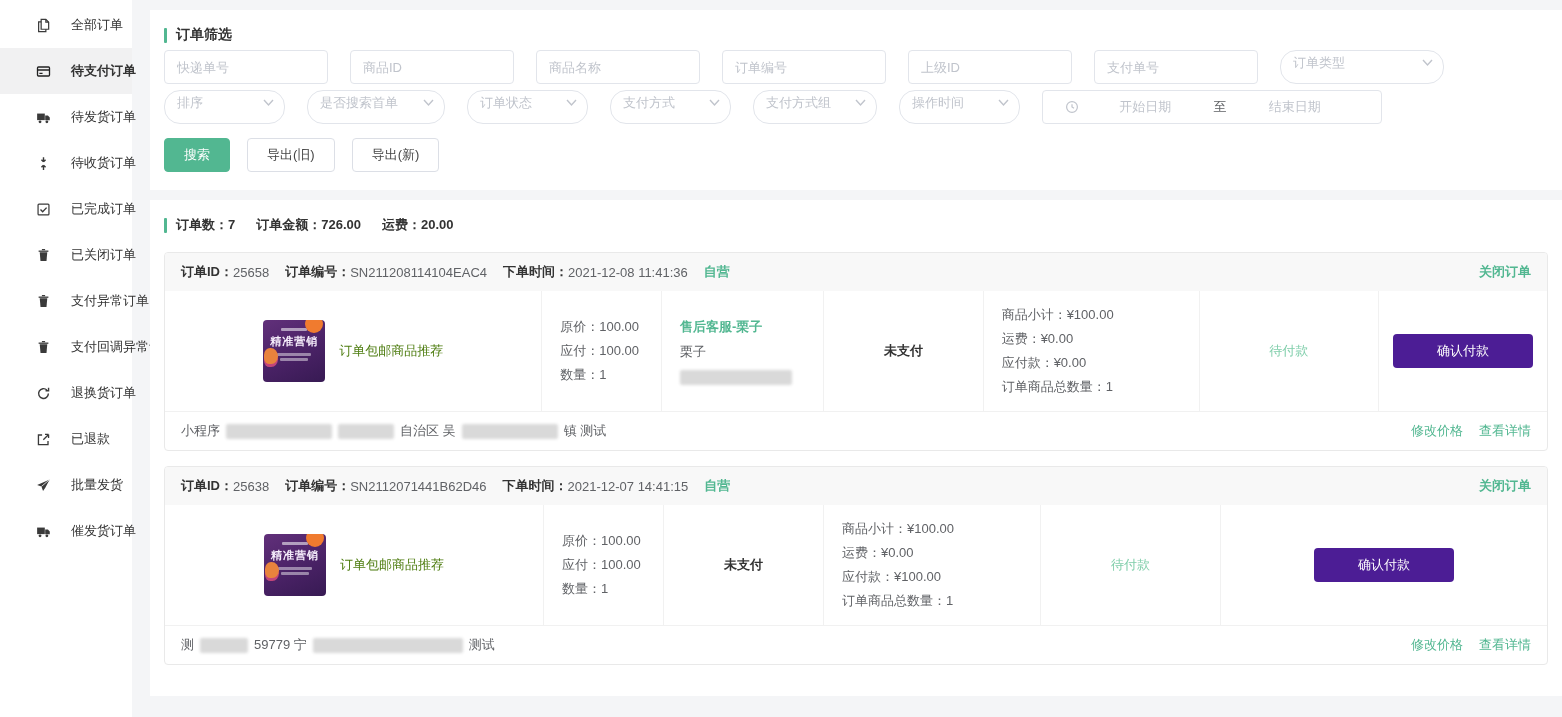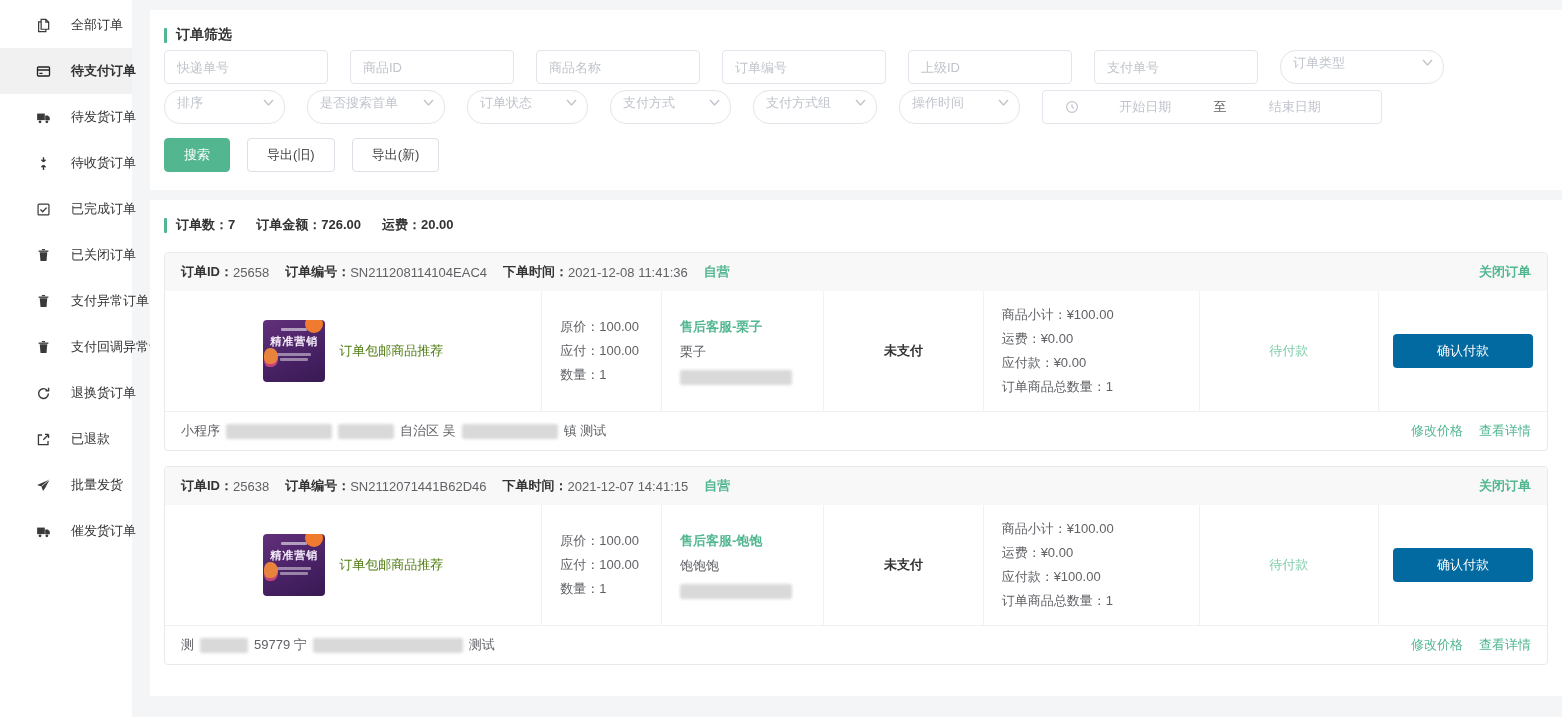--- a/index.html
+++ b/index.html
@@ -74,21 +74,21 @@
   .prod-img .tbar { height:3px; width:26px; margin:8px auto 3px; background:rgba(255,255,255,.55); border-radius:1px; }
   .prod-img .ttl { color:#f6eefc; font-weight:bold; font-size:11px; text-align:center; letter-spacing:1px; }
   .prod-img .sub { height:3px; width:34px; margin:4px auto 2px; background:rgba(255,255,255,.45); border-radius:1px; }
   .prod-img .sub2 { height:3px; width:28px; margin:0 auto; background:rgba(255,255,255,.45); border-radius:1px; }
   .prod-name { color:#4d7c0f; cursor:pointer; }
   .svc-title { color:#52b791; font-weight:bold; }
   .svc-name { color:#606266; margin-top:7px; }
   .blur-mask { display:inline-block; height:15px; background:#d9d9d9; border-radius:2px;
     filter:blur(1.6px); vertical-align:middle; }
   .svc-blur { width:112px; margin-top:9px; }
-  .btn-confirm { width:140px; height:34px; background:#0369a1; color:#fff; border:none;
+  .btn-confirm { width:140px; height:34px; background:#4c1d95; color:#fff; border:none;
     border-radius:4px; font-size:13px; cursor:pointer; font-family:"Liberation Sans","DejaVu Sans",sans-serif; }
   .card-footer { border-top:1px solid #f1f1f1; padding:10px 16px; display:flex;
     justify-content:space-between; align-items:center; font-size:13px; color:#606266; }
   .cf-left { display:flex; align-items:center; gap:6px; }
   .cf-right { display:flex; gap:16px; }
   .cf-right .link-green { font-weight:normal; }
 </style>
 </head>
 <body>
 
@@ -361,25 +361,20 @@
             <div class="sub"></div>
             <div class="sub2"></div>
           </div>
           <span class="prod-name">订单包邮商品推荐</span>
         </div>
         <div class="cb-col col-price">
           <div><span>原价：</span><span>100.00</span></div>
           <div><span>应付：</span><span>100.00</span></div>
           <div><span>数量：</span><span>1</span></div>
         </div>
-        <div class="cb-col col-service">
-          <div class="svc-title">售后客服-饱饱</div>
-          <div class="svc-name">饱饱饱</div>
-          <span class="blur-mask svc-blur"></span>
-        </div>
         <div class="cb-col col-status">
           <span>未支付</span>
         </div>
         <div class="cb-col col-summary">
           <div><span>商品小计：</span><span>¥100.00</span></div>
           <div><span>运费：</span><span>¥0.00</span></div>
           <div><span>应付款：</span><span>¥100.00</span></div>
           <div><span>订单商品总数量：</span><span>1</span></div>
         </div>
         <div class="cb-col col-paystat">

